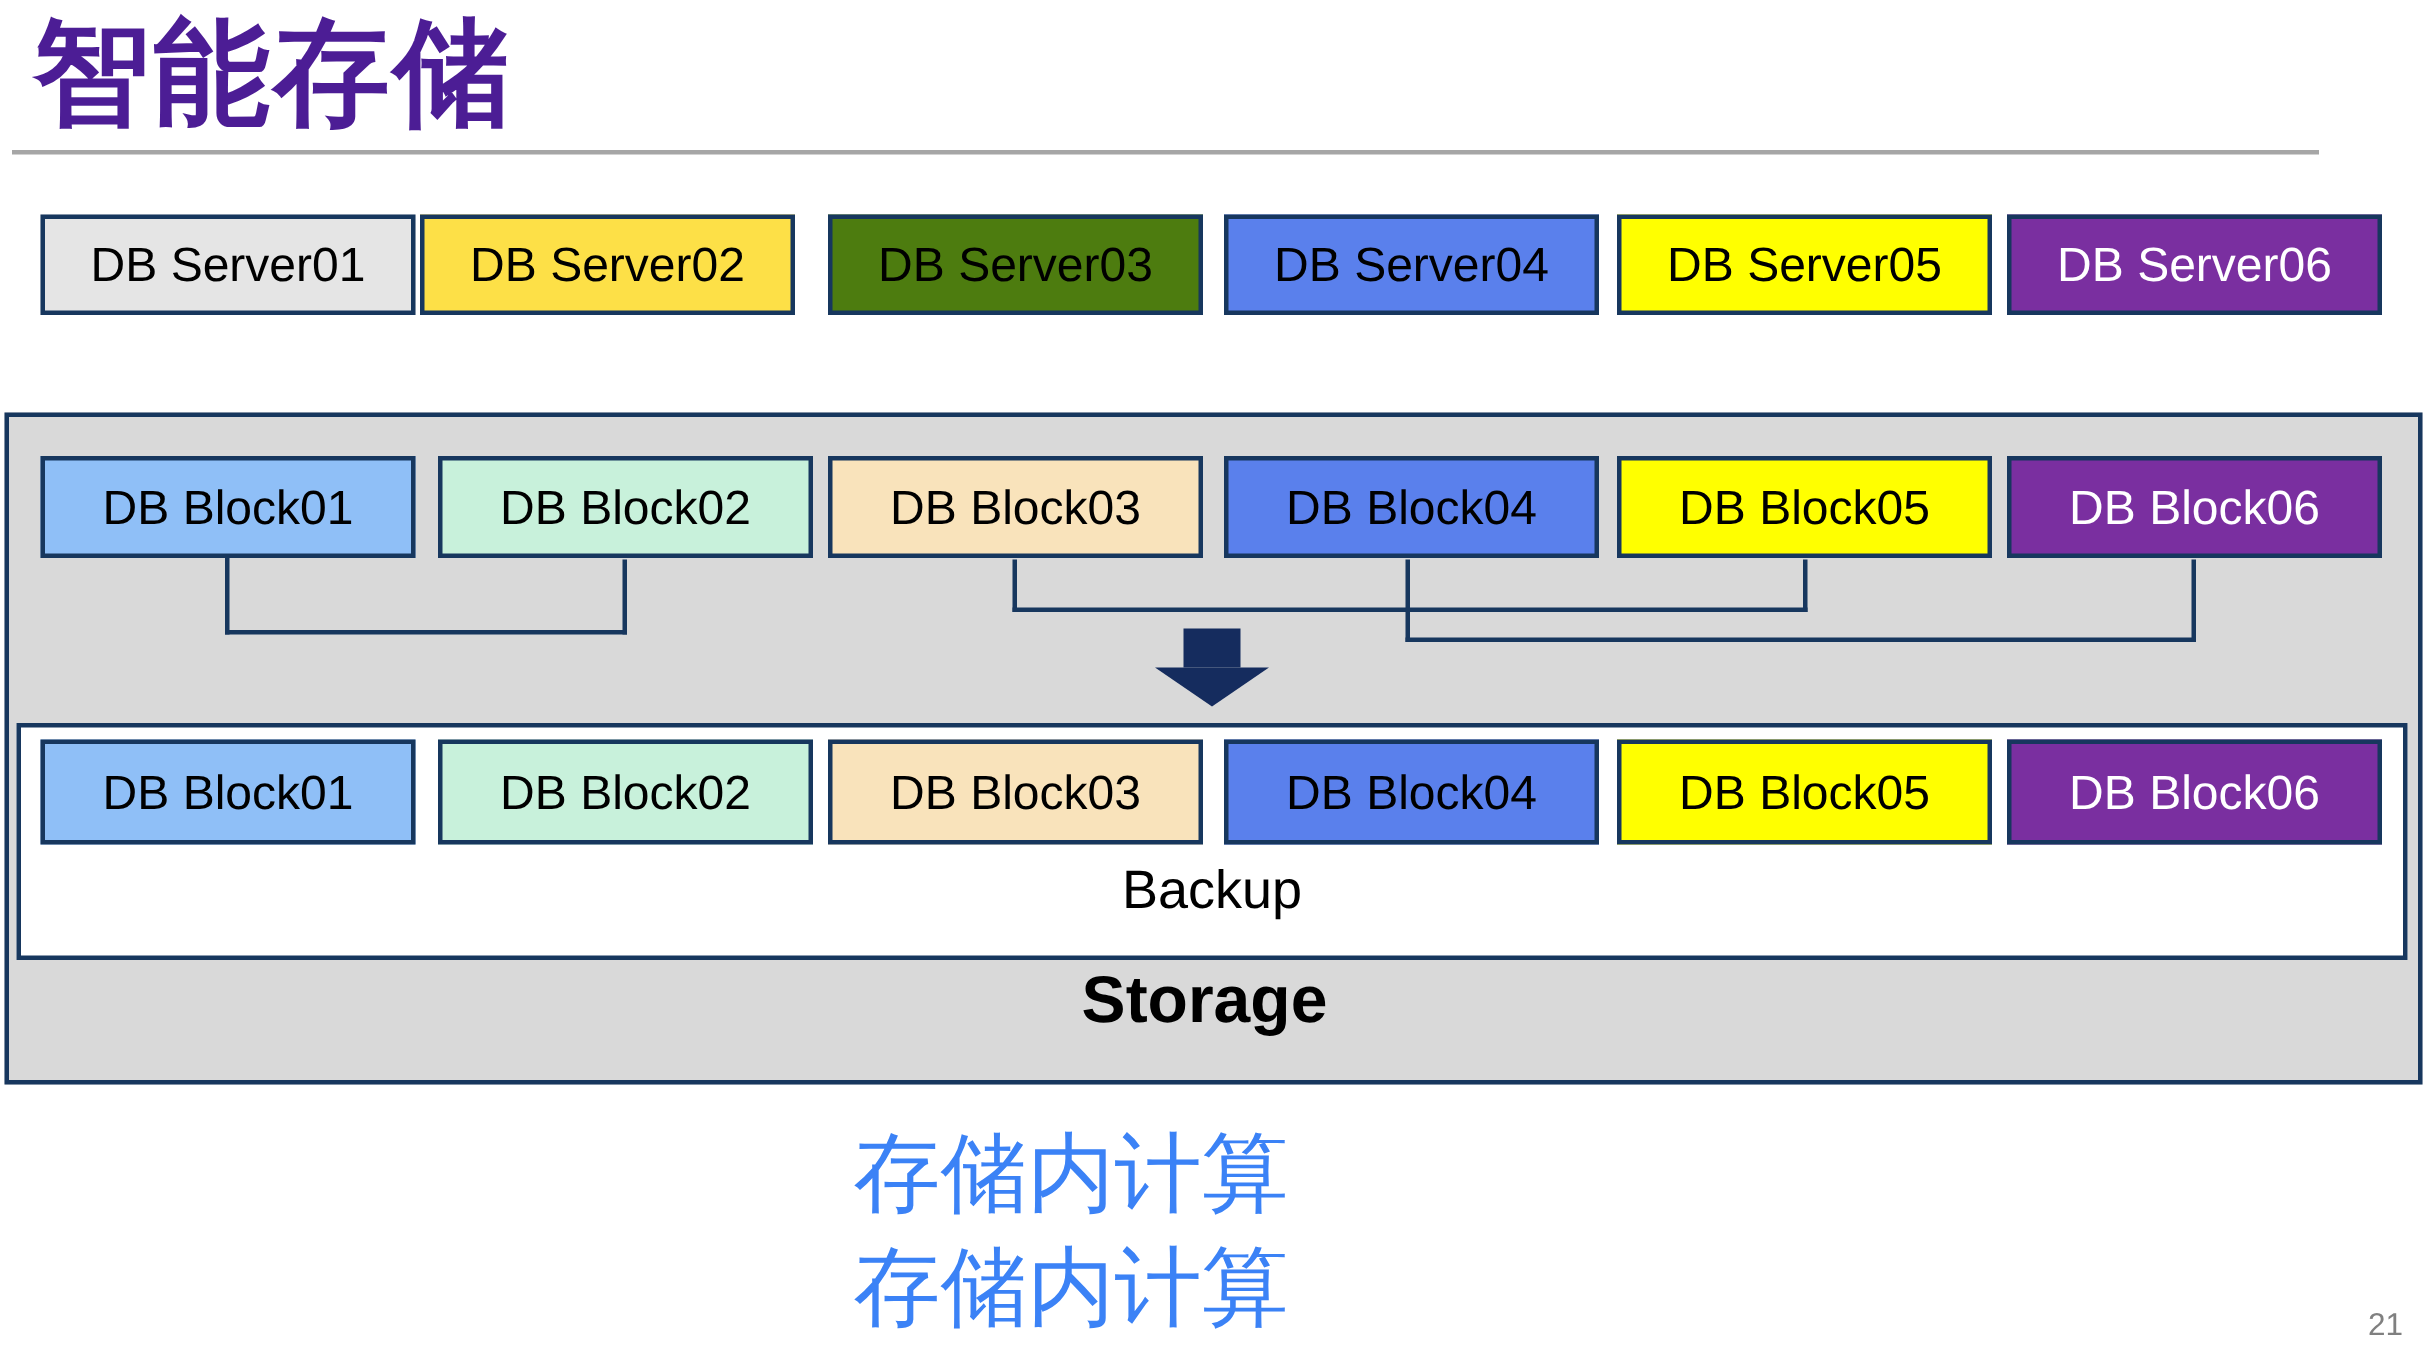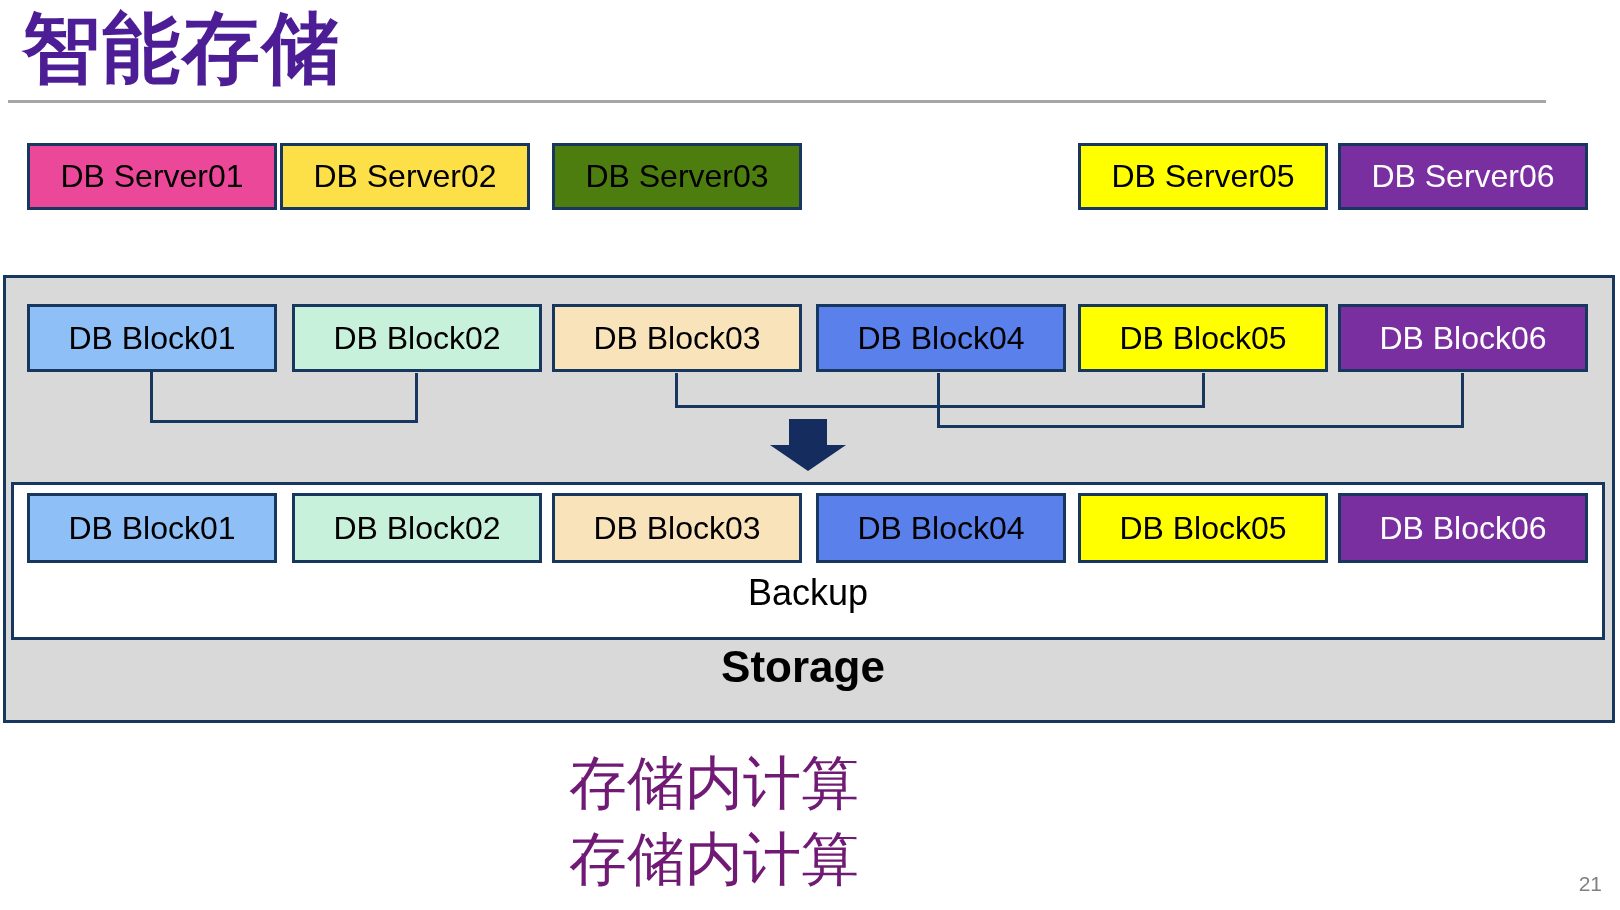--- a/index.html
+++ b/index.html
@@ -27,42 +27,43 @@
     border:3px solid #17375E;box-sizing:border-box;
   }
   .line{position:absolute;background:#17375E;}
   .backup-label{
     left:11px;top:572px;width:1594px;text-align:center;font-size:36px;color:#000;
   }
   .storage-label{
     left:3px;top:642px;width:1600px;text-align:center;font-size:44px;font-weight:bold;color:#000;
   }
   .caption{
-    left:0;top:745px;width:1428px;text-align:center;font-size:58px;color:#701a75;line-height:76px;
+    left:0;top:745px;width:1428px;text-align:center;font-size:58px;color:#3b82f6;line-height:76px;
   }
   .page-number{right:18px;top:872px;font-size:21px;}
   .arrow-shaft{left:789px;top:419px;width:38px;height:26px;}
   .arrow-head{
     left:770px;top:445px;width:0;height:0;
     border-left:38px solid transparent;border-right:38px solid transparent;
     border-top:26px solid #152C5E;
   }
 </style>
 </head>
 <body>
 
 <div class="stage">
 
   <div class="abs slide-title" style="color: #4c1d95;">智能存储</div>
   <div class="abs title-rule" style="background: rgb(166, 166, 166);"></div>
 
   <div class="row" style="top:143px;height:67px;">
-      <div class="box" style="left: 27px; top: 0px; height: 67px; background: #ec4899; color: rgb(0, 0, 0); border-color: rgb(23, 55, 94);">DB Server01</div>
+      <div class="box" style="left: 27px; top: 0px; height: 67px; background: #e5e5e5; color: rgb(0, 0, 0); border-color: rgb(23, 55, 94);">DB Server01</div>
       <div class="box" style="left: 280px; top: 0px; height: 67px; background: #fde047; color: rgb(0, 0, 0); border-color: rgb(23, 55, 94);">DB Server02</div>
       <div class="box" style="left: 552px; top: 0px; height: 67px; background: #4d7c0f; color: rgb(0, 0, 0); border-color: rgb(23, 55, 94);">DB Server03</div>
+      <div class="box" style="left: 816px; top: 0px; height: 67px; background: rgb(90, 128, 236); color: rgb(0, 0, 0); border-color: rgb(23, 55, 94);">DB Server04</div>
       <div class="box" style="left: 1078px; top: 0px; height: 67px; background: rgb(255, 255, 0); color: rgb(0, 0, 0); border-color: rgb(23, 55, 94);">DB Server05</div>
       <div class="box" style="left: 1338px; top: 0px; height: 67px; background: rgb(122, 47, 160); color: rgb(255, 255, 255); border-color: rgb(23, 55, 94);">DB Server06</div>
     </div>
 
   <div class="abs storage-container"></div>
 
   <div class="abs backup-box"></div>
 
   <div class="row" style="top:304px;height:68px;">
       <div class="box" style="left: 27px; top: 0px; height: 68px; background: rgb(143, 191, 247); color: rgb(0, 0, 0); border-color: rgb(23, 55, 94);">DB Block01</div>

